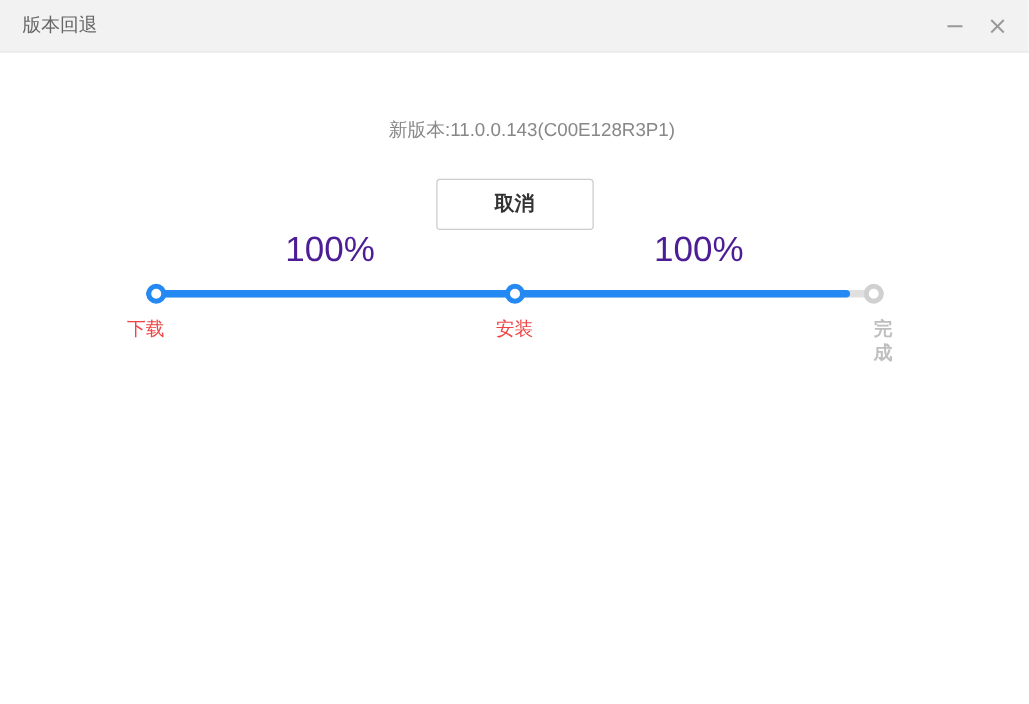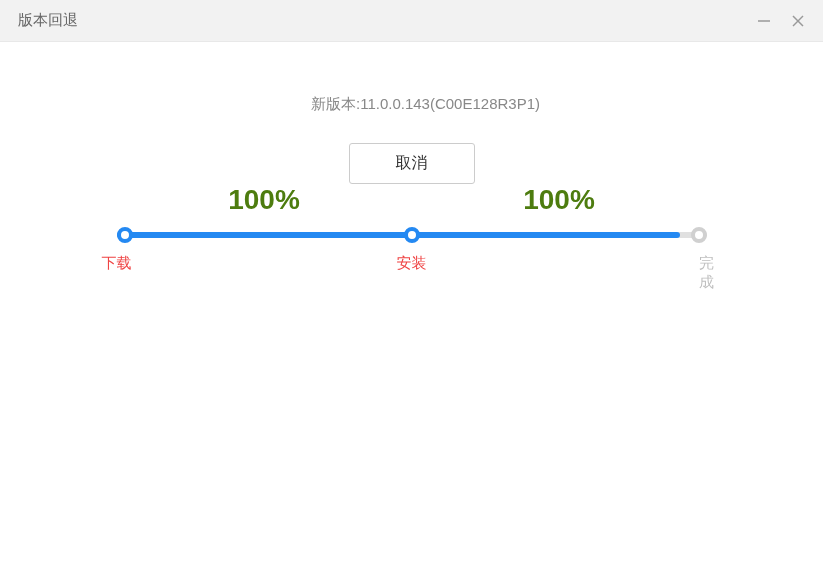--- a/index.html
+++ b/index.html
@@ -100,39 +100,40 @@
       display: flex;
       justify-content: space-between;
       pointer-events: none;
     }
     .percent-slot {
       flex: 1;
       text-align: center;
     }
     .percent {
       font-size: 28px;
-      color: #4d7c0f;
-      font-weight: 700;
+      color: #4c1d95;
+      font-weight: 400;
     }
     .label-row {
       position: absolute;
       top: 22px;
       left: 0;
       right: 0;
       display: flex;
       justify-content: space-between;
     }
     .step-label {
       font-size: 15px;
       color: #ef4444;
       transform: translateX(-50%);
       position: absolute;
     }
     .step-label.inactive {
       color: #bfbfbf;
+      font-weight: bold;
     }
     .version-info {
       position: absolute;
       bottom: 118px;
       left: 0;
       right: 0;
       text-align: center;
       color: #888;
       font-size: 15px;
       margin-left: 28px;
@@ -140,21 +141,21 @@
     .cancel-btn {
       position: absolute;
       bottom: 48px;
       left: 50%;
       transform: translateX(-50%);
       padding: 9px 46px;
       background: #fff;
       border: 1px solid #ccc;
       border-radius: 3px;
       font-size: 16px;
-      font-weight: 400;
+      font-weight: 700;
       color: #333;
       cursor: pointer;
       font-family: inherit;
     }
   </style>
 </head>
 <body>
 
 <div class="titlebar">
   <div class="title">版本回退</div>

